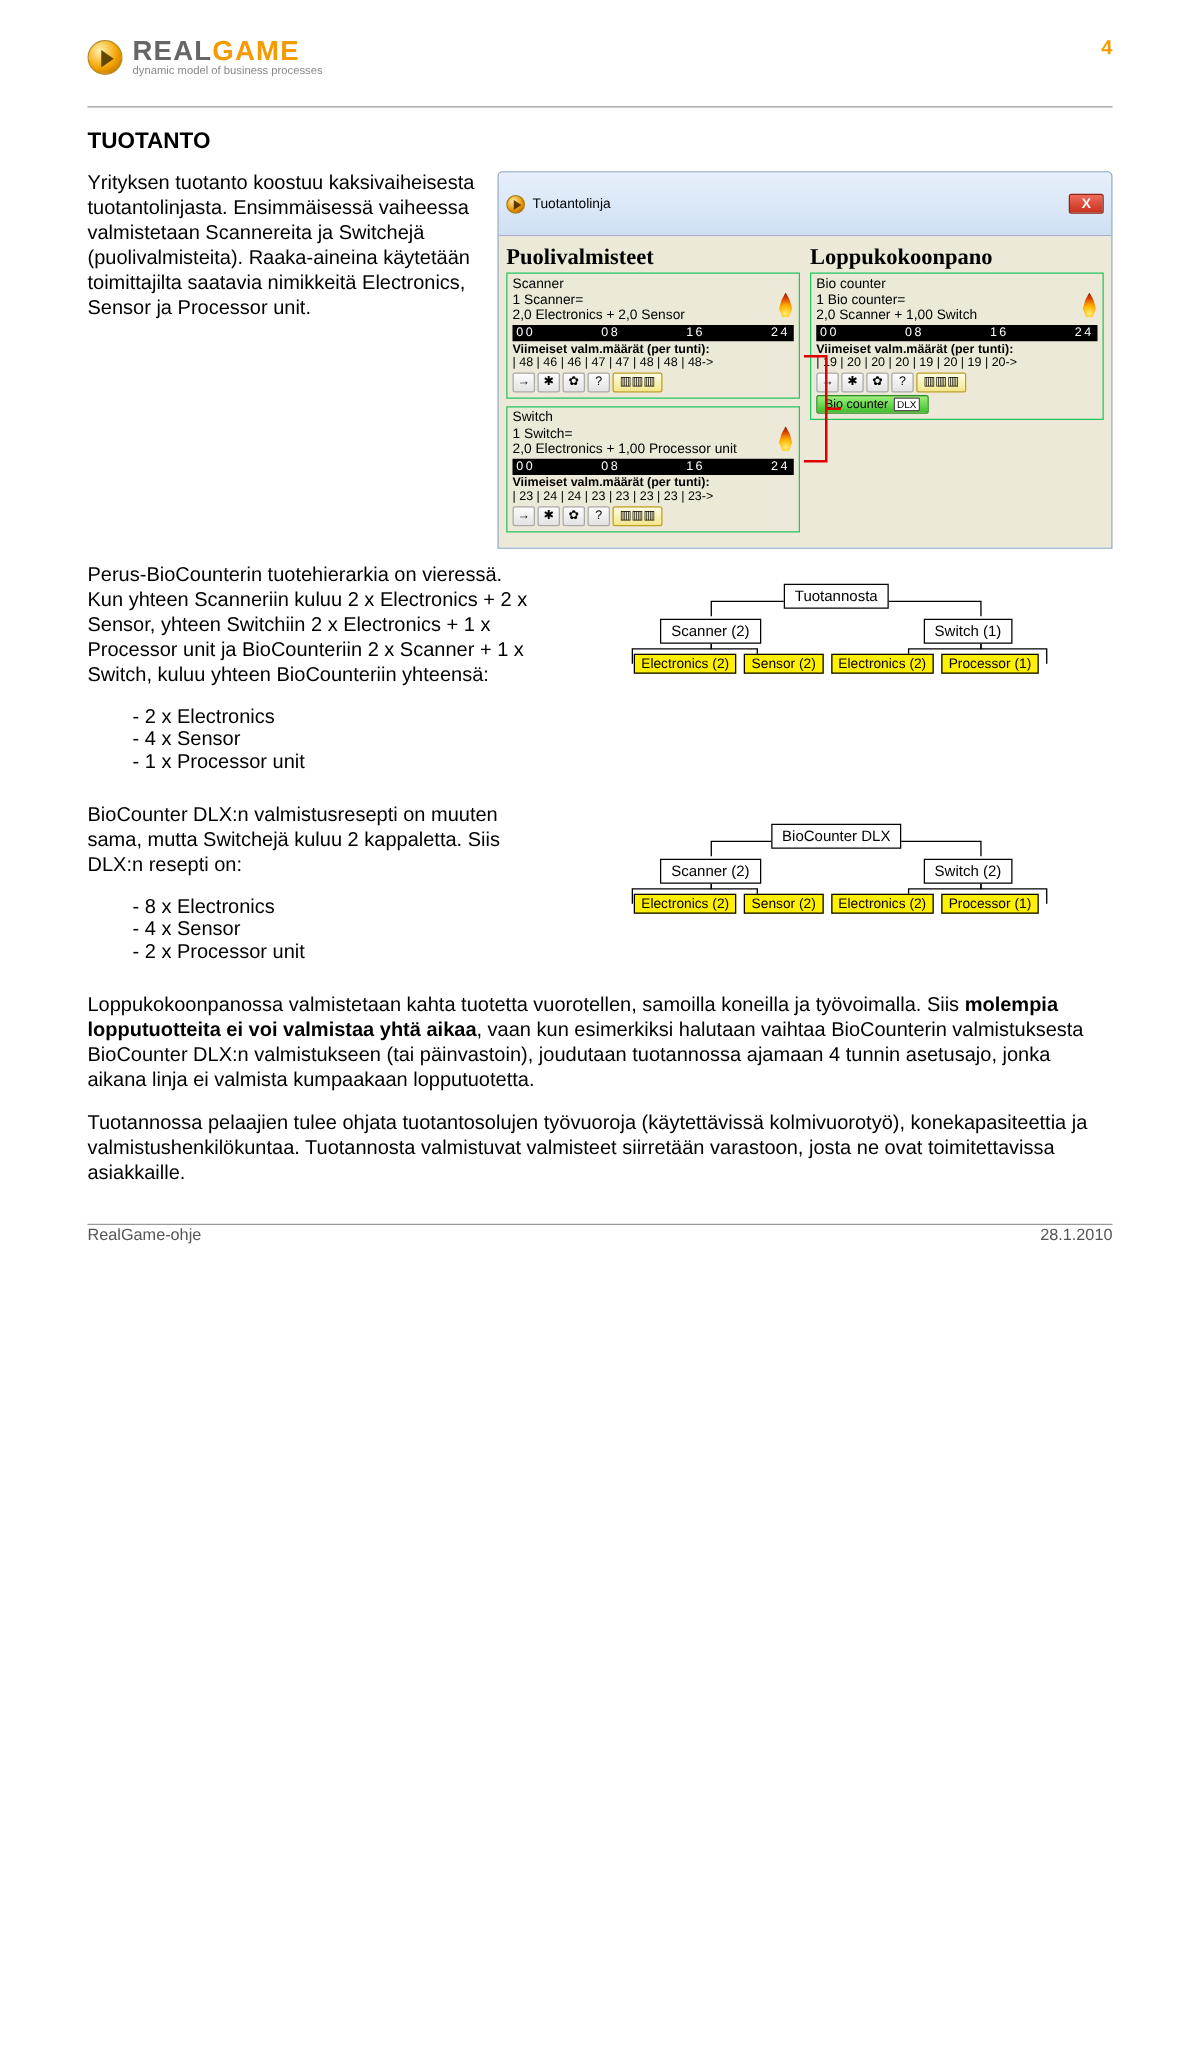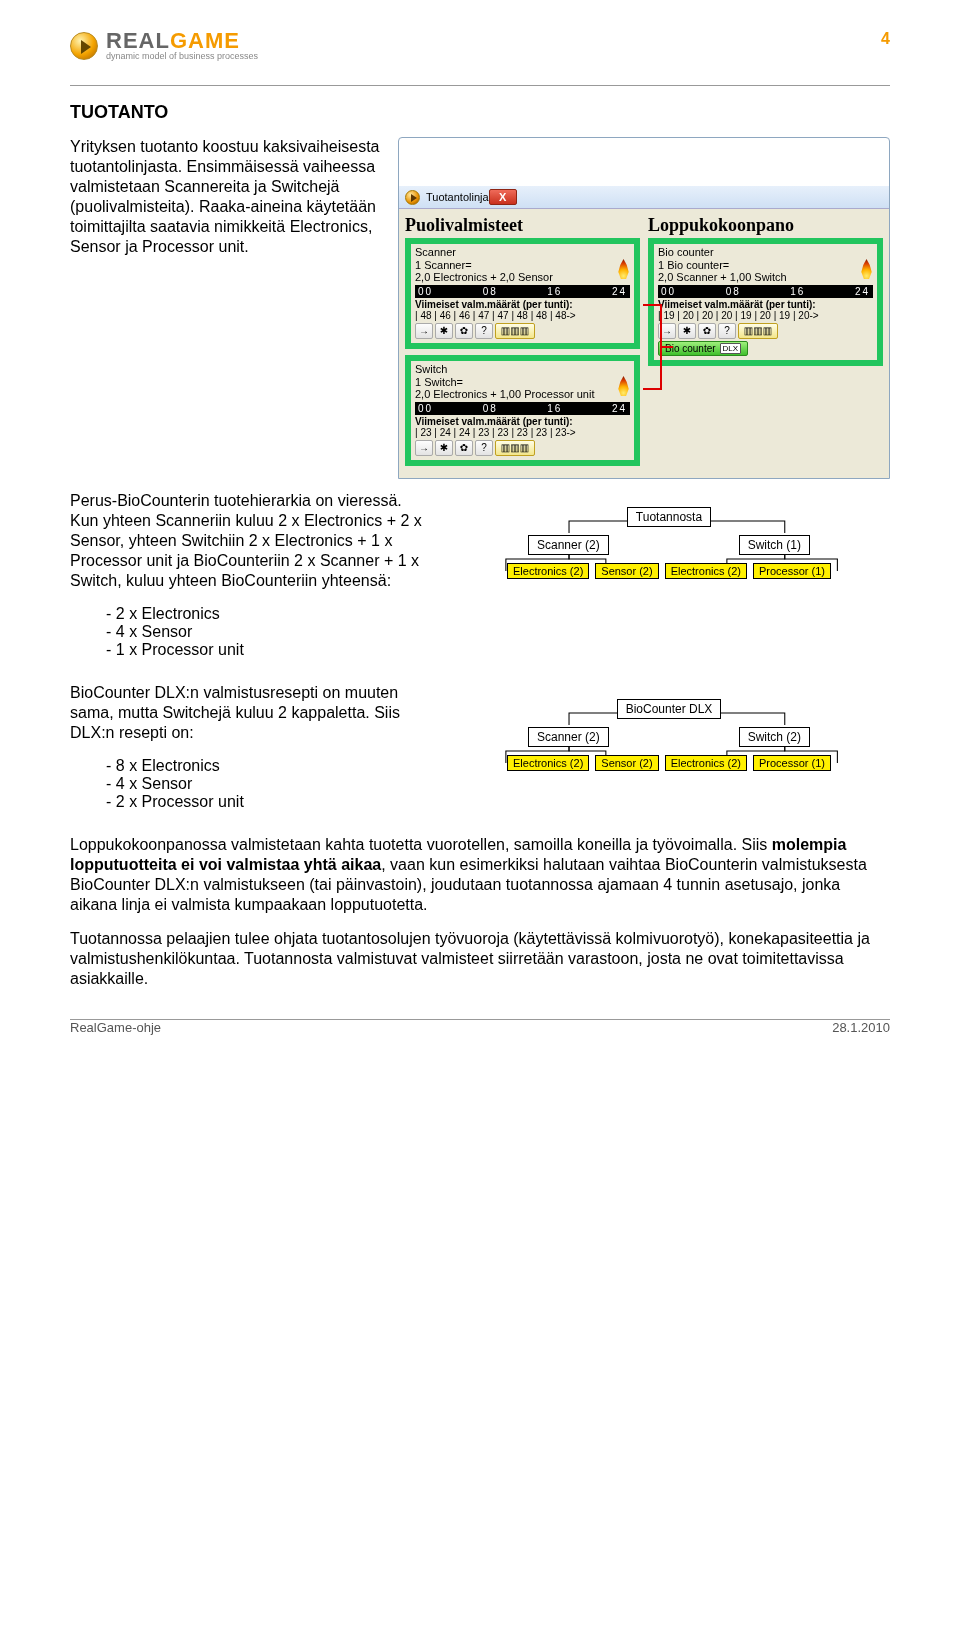--- a/index.html
+++ b/index.html
@@ -49,25 +49,24 @@
   }
   .two-col > .left { flex: 0 0 310px; }
   .two-col > .right { flex: 1; }
   .window {
     border: 1px solid #8ea7c0;
     border-radius: 4px 4px 0 0;
     overflow: hidden;
     font-size: 11px;
   }
   .titlebar {
-    display: flex; align-items: center; justify-content: flex-start;
+    display: flex; align-items: center; justify-content: space-between;
     background: linear-gradient(#e7f0fb, #cfe0f4);
-    padding: 3px 6px;
+    padding: 17px 6px;
     border-bottom: 1px solid #aac;
-    margin-top: 48px;
   }
   .titlebar-left { display: flex; align-items: center; gap: 6px; }
   .tb-play {
     width: 15px; height: 15px; border-radius: 50%;
     background: radial-gradient(circle at 35% 30%, #ffe9a0, #e89100 60%, #8a4a00);
     position: relative; border: 1px solid #a77900;
   }
   .tb-play::after {
     content: ''; position: absolute; left: 5px; top: 3px;
     width: 0; height: 0; border-style: solid;
@@ -76,21 +75,21 @@
   }
   .close-x {
     width: 28px; height: 16px; background: linear-gradient(#ef6b5a,#c9301d);
     border: 1px solid #8f2514; border-radius: 2px;
     color: #fff; text-align: center; font-weight: bold; font-size: 11px; line-height: 14px;
   }
   .win-body { background: #ece9d8; padding: 6px; }
   .cols { display: flex; gap: 8px; position: relative; }
   .col { flex: 1; }
   .col-title { font-family: Georgia, serif; font-weight: bold; font-size: 18px; margin-bottom: 2px; }
-  .groupbox { border: 6px solid #22c55e; background: #ece9d8; padding: 3px 4px 4px; margin-bottom: 6px; }
+  .groupbox { border: 1px solid #22c55e; background: #ece9d8; padding: 3px 4px 4px; margin-bottom: 6px; }
   .gb-title { font-size: 11px; position: relative; top: -1px; }
   .gb-line { font-size: 11px; }
   .timebar {
     background: #000; color: #fff; font-size: 10px;
     padding: 1px 3px; letter-spacing: 2px;
     display: flex; justify-content: space-between;
     margin: 2px 0 1px;
   }
   .tiny-title { font-size: 10px; font-weight: bold; }
   .counts { font-size: 10px; }

